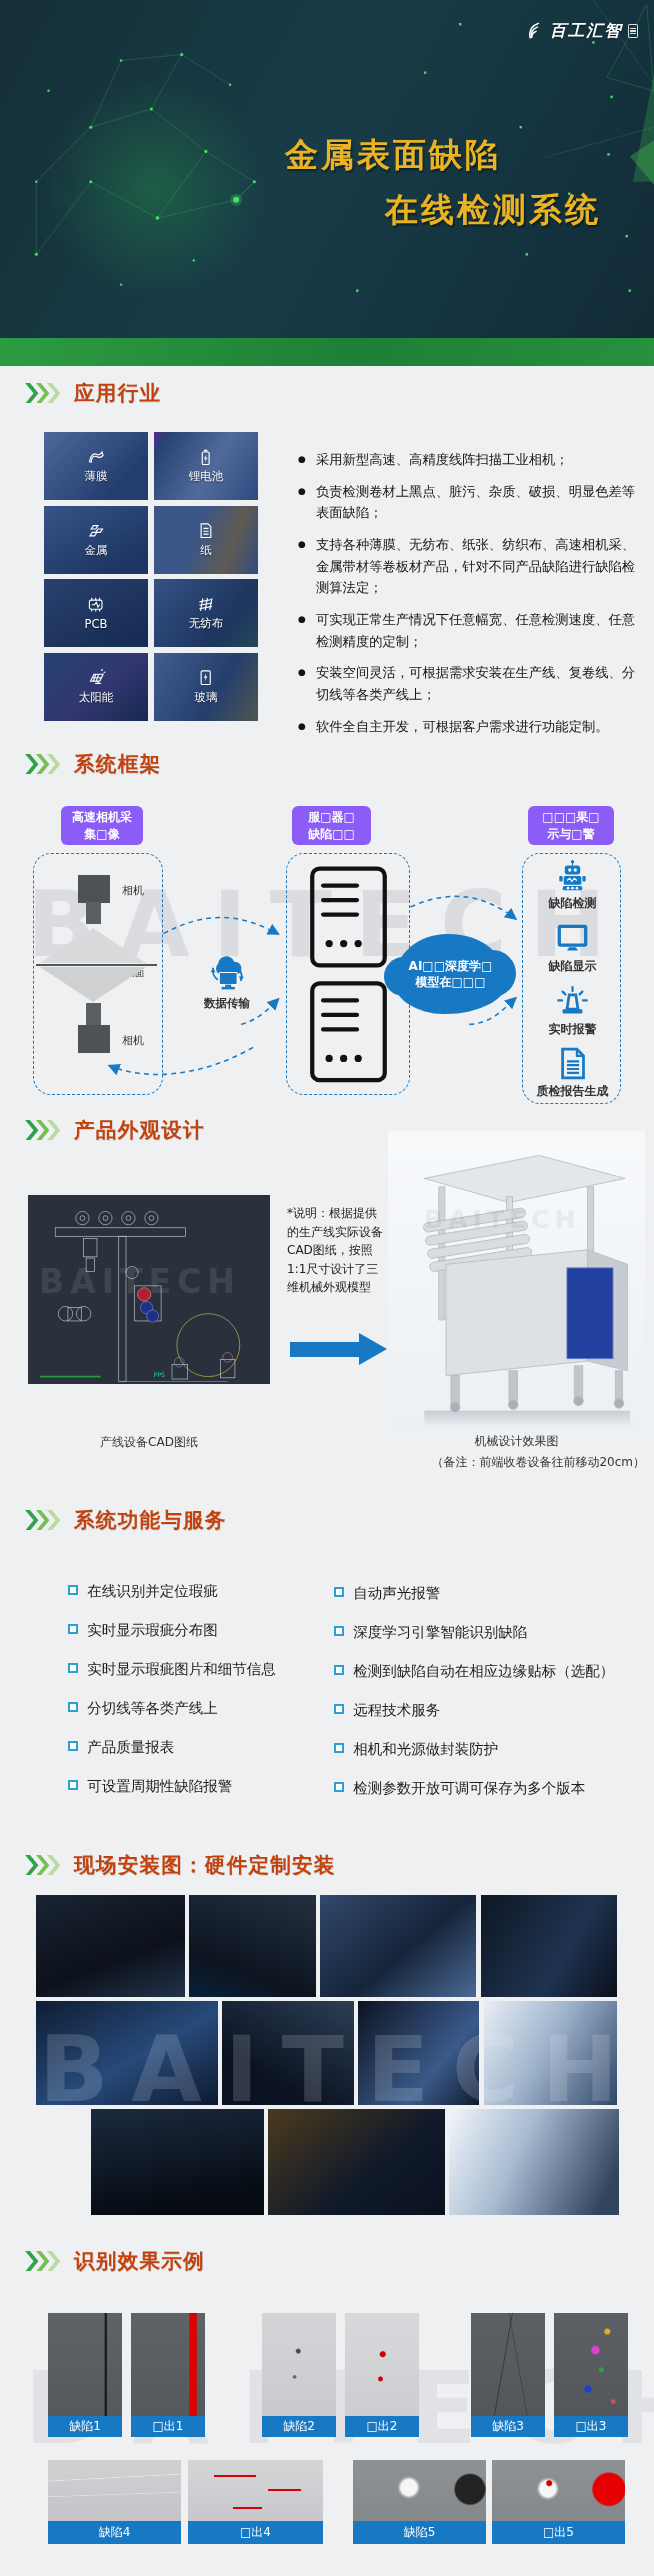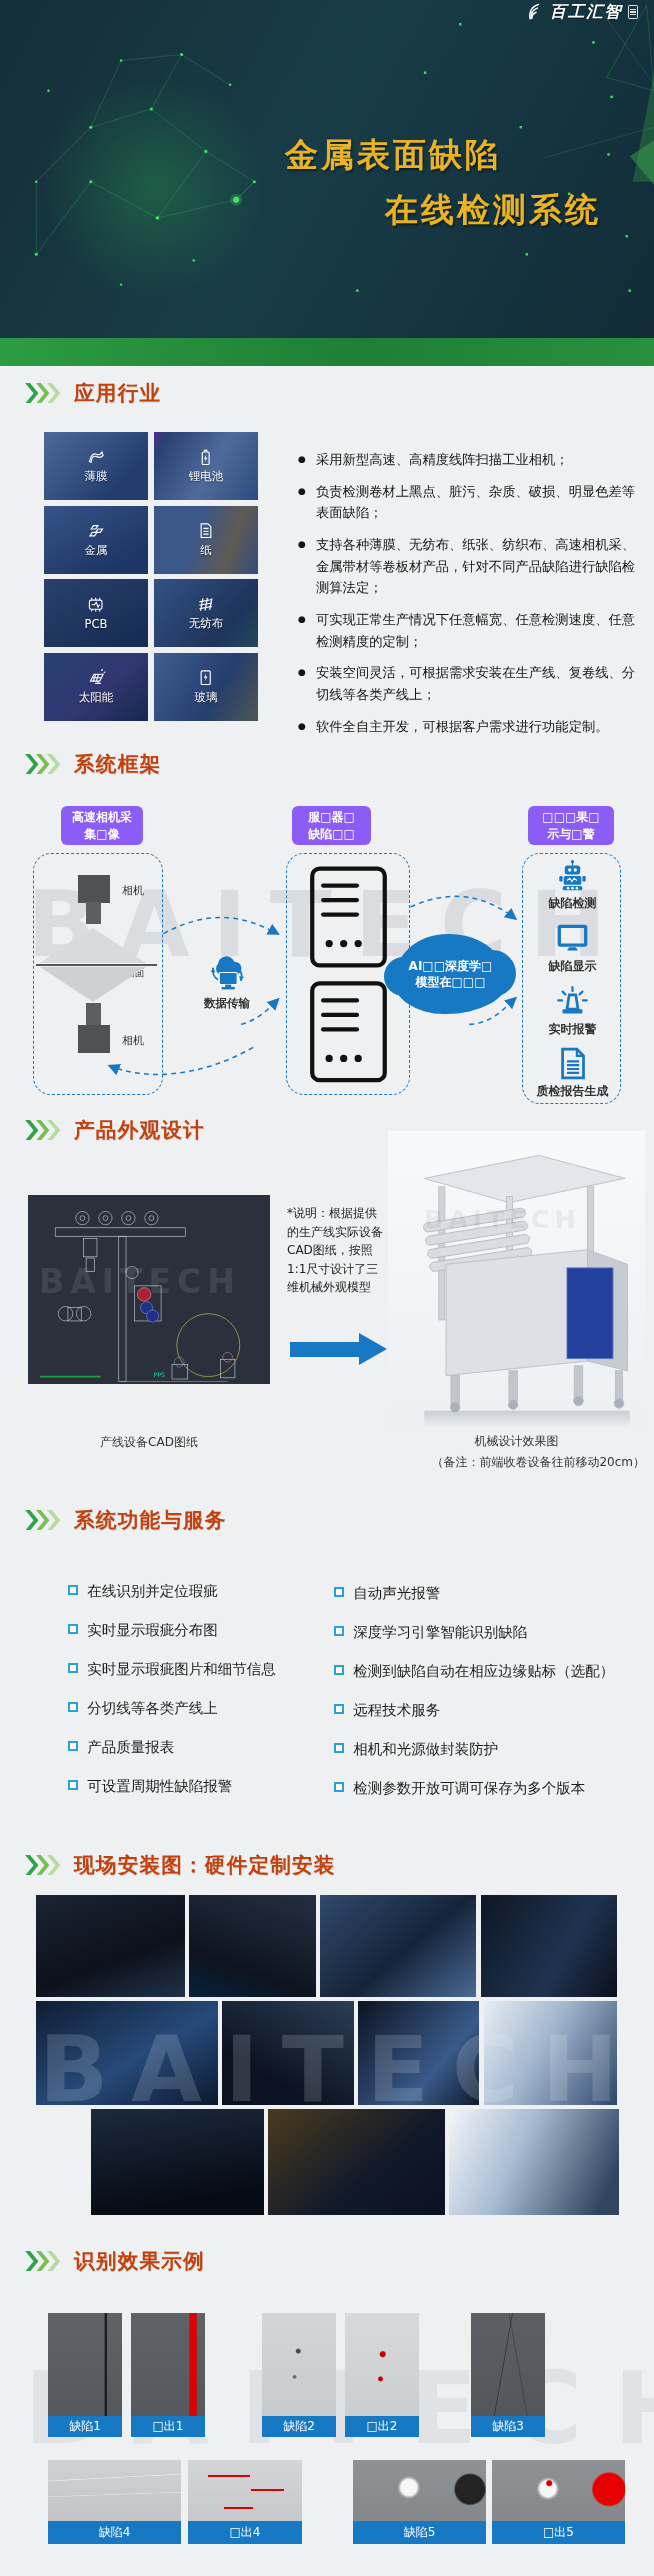--- a/index.html
+++ b/index.html
@@ -6,21 +6,21 @@
   body { background:#dfe2e6; font-family:"DejaVu Sans","Liberation Sans",sans-serif; }
   .page { position:relative; width:654px; height:2576px; margin:0 auto;
           background:#eef0f2; overflow:hidden; }
 
   
   .banner { position:absolute; left:0; top:0; width:654px; height:366px;
     background:linear-gradient(118deg,#152f38 0%,#183c47 45%,#14333f 75%,#122b36 100%); overflow:hidden; }
   .banner-glow { position:absolute; left:33px; top:67px; width:242px; height:242px;
     background:radial-gradient(circle, rgba(46,180,80,.30), transparent 65%); }
   .banner-svg { position:absolute; inset:0; }
-  .logo { position:absolute; right:15.7px; top:1px; display:flex; align-items:center; gap:5.5px; }
+  .logo { position:absolute; right:15.7px; top:20px; display:flex; align-items:center; gap:5.5px; }
   .logo-text { color:#fff; font-size:16.4px; font-weight:bold; letter-spacing:1.8px;
     text-shadow:0 0.6px 1.2px rgba(0,0,0,.5); font-style:italic; }
   .logo-seal { width:10.3px; height:14.5px; border:0.6px solid rgba(255,255,255,.85); border-radius:1.2px;
     display:flex; flex-direction:column; justify-content:space-evenly; padding:1.2px; }
   .logo-seal i { display:block; height:1.2px; background:rgba(255,255,255,.85); }
   .btitle { position:absolute; font-size:33px; font-weight:bold; color:#eab324;
     letter-spacing:3px; text-shadow:1.2px 1.8px 1.8px rgba(0,0,0,.45); white-space:nowrap; }
   .btitle.t1 { right:153px; top:133px; }
   .btitle.t2 { right:53px; top:188px; }
   .gband { position:absolute; left:0; bottom:0; width:654px; height:28px;
@@ -735,26 +735,30 @@
     <div class="ex-label">缺陷2</div>
   </figure>
   <figure class="ex-fig" style="left:345px; top:2313px; width:74px;">
     <div class="ex-img v2d"></div>
     <div class="ex-label">□出2</div>
   </figure>
   <figure class="ex-fig" style="left:471px; top:2313px; width:74px;">
     <div class="ex-img v3"></div>
     <div class="ex-label">缺陷3</div>
   </figure>
+  <figure class="ex-fig" style="left:554px; top:2313px; width:74px;">
+    <div class="ex-img v3d"></div>
+    <div class="ex-label">□出3</div>
+  </figure>
 
   <figure class="ex-fig ex-row2" style="left:48px;  top:2460px; width:133px;">
     <div class="ex-img v4"></div>
     <div class="ex-label">缺陷4</div>
   </figure>
-  <figure class="ex-fig ex-row2" style="left:188px; top:2460px; width:114px;">
+  <figure class="ex-fig ex-row2" style="left:188px; top:2460px; width:135px;">
     <div class="ex-img v4d"></div>
     <div class="ex-label">□出4</div>
   </figure>
   <figure class="ex-fig ex-row2" style="left:353px; top:2460px; width:133px;">
     <div class="ex-img v5"></div>
     <div class="ex-label">缺陷5</div>
   </figure>
   <figure class="ex-fig ex-row2" style="left:492px; top:2460px; width:133px;">
     <div class="ex-img v5d"></div>
     <div class="ex-label">□出5</div>

